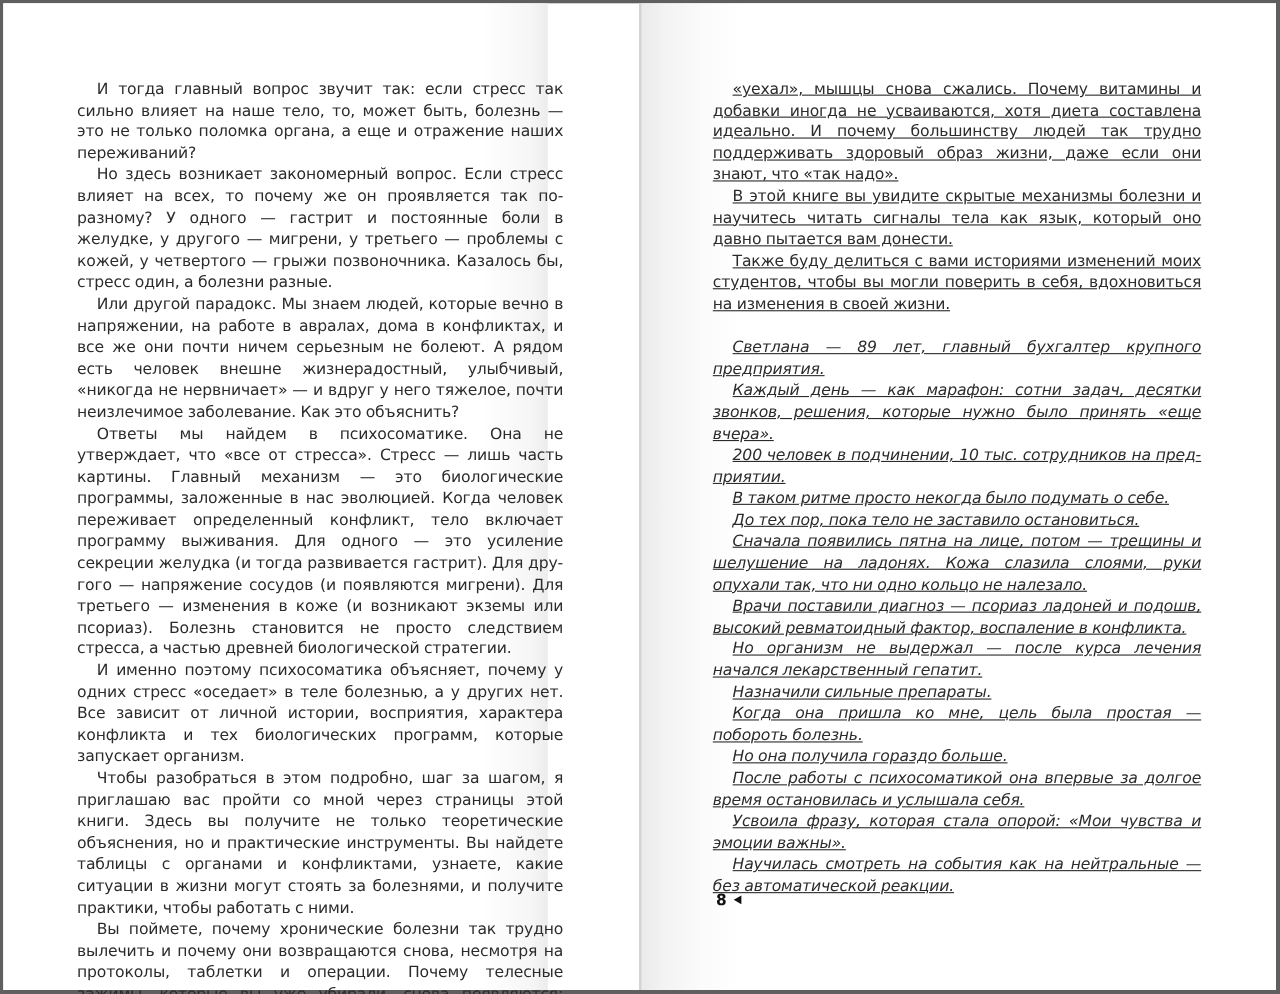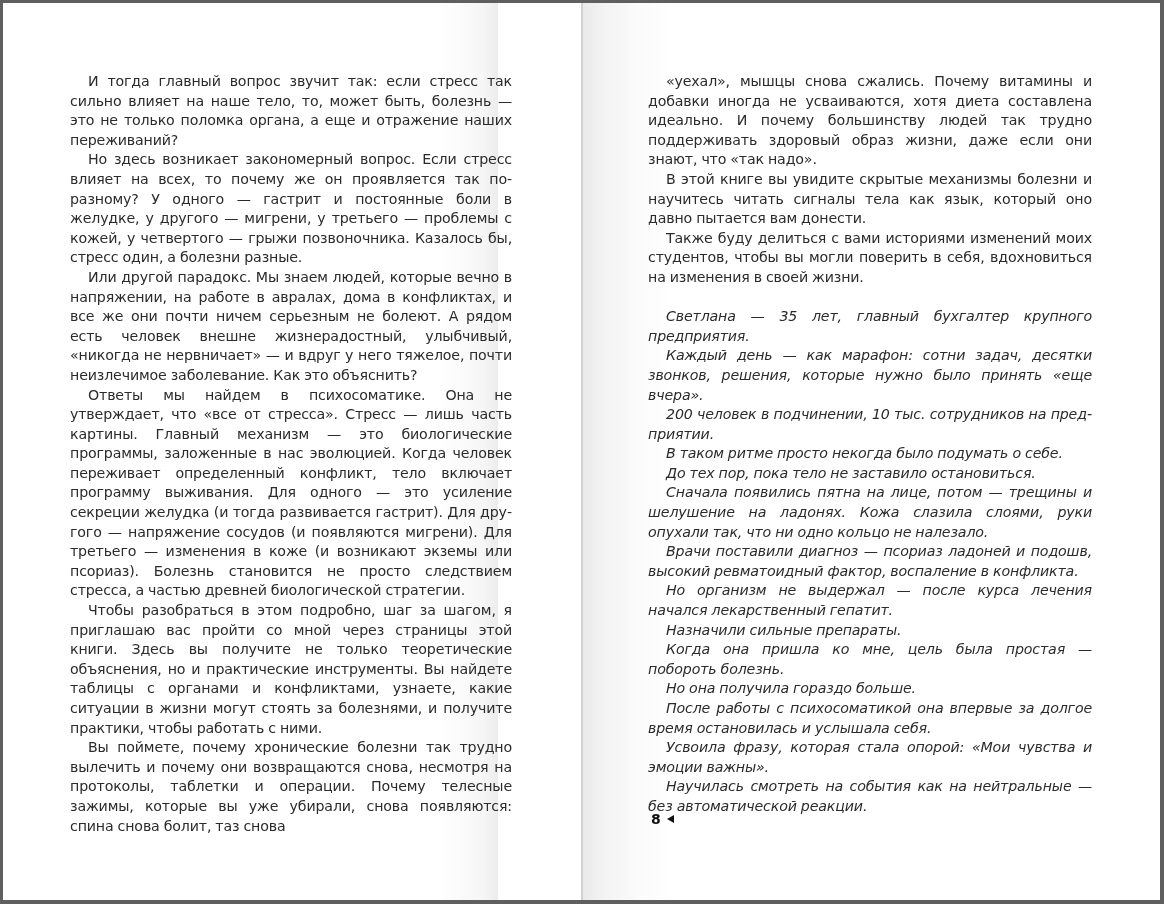--- a/index.html
+++ b/index.html
@@ -29,21 +29,21 @@
     position: absolute;
     font-size: 14.2px;
     line-height: 19.6px;
     color: #2b2b2b;
     text-align: justify;
     letter-spacing: -0.15px;
     word-spacing: -0.3px;
   }
   .text p { margin: 0; text-indent: 18px; hyphens: manual; }
   .text-left { left: 67px; top: 69px; width: 442px; }
-  .text-right { left: 67px; top: 69px; width: 444px; }
+  .text-right { left: 67px; top: 69px; width: 444px; text-decoration: underline; }
   .story { margin-top: 19.6px !important; }
   .italic p { font-style: italic; }
   .folio {
     position: absolute; left: 70px; top: 808px;
     font-family: "DejaVu Sans", sans-serif; font-weight: bold;
     font-size: 14px; color: #111;
   }
   .folio-arrow {
     display: inline-block; margin-left: 6px; width: 0; height: 0;
     border-top: 4px solid transparent; border-bottom: 4px solid transparent;
@@ -53,32 +53,33 @@
 </head>
 <body>
 
 <div class="spread">
   <div class="page page-left">
     <div class="text text-left">
       <p>И тогда главный вопрос звучит так: если стресс так сильно влияет на наше тело, то, может быть, болезнь — это не только поломка органа, а еще и отражение наших переживаний?</p>
       <p>Но здесь возникает закономерный вопрос. Если стресс влияет на всех, то почему же он проявляется так по-разному? У одного — гастрит и постоянные боли в желудке, у другого — мигрени, у третьего — проблемы с кожей, у четвертого — грыжи позвоночника. Казалось бы, стресс один, а болезни разные.</p>
       <p>Или другой парадокс. Мы знаем людей, которые вечно в на­пряжении, на работе в авралах, дома в конфликтах, и все же они почти ничем серьезным не болеют. А рядом есть человек внешне жизнерадостный, улыбчивый, «никогда не нервнича­ет» — и вдруг у него тяжелое, почти неизлечимое заболевание. Как это объяснить?</p>
       <p>Ответы мы найдем в психосоматике. Она не утверждает, что «все от стресса». Стресс — лишь часть картины. Главный меха­низм — это биологические программы, заложенные в нас эво­люцией. Когда человек переживает определенный конфликт, тело включает программу выживания. Для одного — это усиле­ние секреции желудка (и тогда развивается гастрит). Для дру­гого — напряжение сосудов (и появляются мигрени). Для треть­его — изменения в коже (и возникают экземы или псориаз). Болезнь становится не просто следствием стресса, а частью древней биологической стратегии.</p>
+      <p>И именно поэтому психосоматика объясняет, почему у од­них стресс «оседает» в теле болезнью, а у других нет. Все зави­сит от личной истории, восприятия, характера конфликта и тех биологических программ, которые запускает организм.</p>
       <p>Чтобы разобраться в этом подробно, шаг за шагом, я пригла­шаю вас пройти со мной через страницы этой книги. Здесь вы получите не только теоретические объяснения, но и практиче­ские инструменты. Вы найдете таблицы с органами и конфлик­тами, узнаете, какие ситуации в жизни могут стоять за болезня­ми, и получите практики, чтобы работать с ними.</p>
       <p>Вы поймете, почему хронические болезни так трудно выле­чить и почему они возвращаются снова, несмотря на протоко­лы, таблетки и операции. Почему телесные зажимы, которые вы уже убирали, снова появляются: спина снова болит, таз снова</p>
     </div>
   </div>
 
   <div class="page page-right">
     <div class="text text-right">
       <p>«уехал», мышцы снова сжались. Почему витамины и добавки иногда не усваиваются, хотя диета составлена идеально. И по­чему большинству людей так трудно поддерживать здоровый образ жизни, даже если они знают, что «так надо».</p>
       <p>В этой книге вы увидите скрытые механизмы болезни и на­учитесь читать сигналы тела как язык, который оно давно пыта­ется вам донести.</p>
       <p>Также буду делиться с вами историями изменений моих сту­дентов, чтобы вы могли поверить в себя, вдохновиться на изме­нения в своей жизни.</p>
       <div class="italic">
-        <p class="story">Светлана — 35 лет, главный бухгалтер крупного предприятия.</p>
+        <p class="story">Светлана — 89 лет, главный бухгалтер крупного предприятия.</p>
         <p>Каждый день — как марафон: сотни задач, десятки звонков, решения, которые нужно было принять «еще вчера».</p>
         <p>200 человек в подчинении, 10 тыс. сотрудников на пред­приятии.</p>
         <p>В таком ритме просто некогда было подумать о себе.</p>
         <p>До тех пор, пока тело не заставило остановиться.</p>
         <p>Сначала появились пятна на лице, потом — трещины и шелу­шение на ладонях. Кожа слазила слоями, руки опухали так, что ни одно кольцо не налезало.</p>
         <p>Врачи поставили диагноз — псориаз ладоней и подошв, вы­сокий ревматоидный фактор, воспаление в конфликта.</p>
         <p>Но организм не выдержал — после курса лечения начался лекарственный гепатит.</p>
         <p>Назначили сильные препараты.</p>
         <p>Когда она пришла ко мне, цель была простая — побороть болезнь.</p>
         <p>Но она получила гораздо больше.</p>

